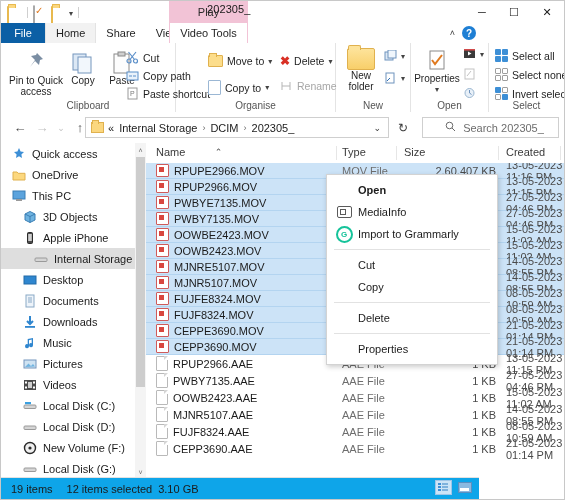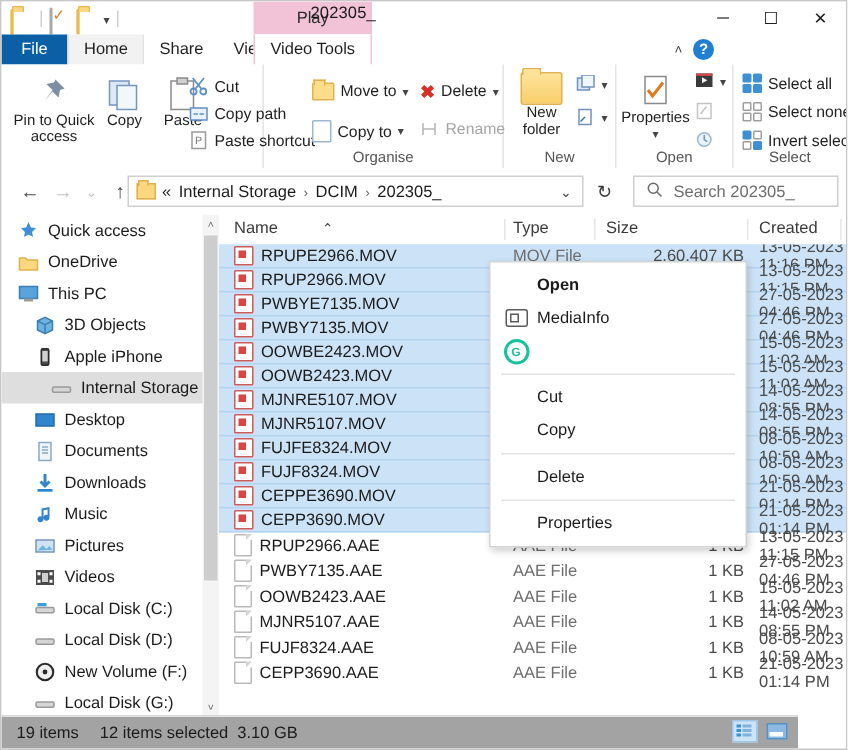--- a/index.html
+++ b/index.html
@@ -152,21 +152,21 @@
     box-sizing:border-box; font-size:11px; color:#1b1b1b;
   }
   .crumb-folder{width:11px;height:9px;background:#fbd77f;border:1px solid #e0b14e;margin:0 4px 0 5px;position:relative;}
   .crumb-folder::before{content:"";position:absolute;left:0;top:-3px;width:5px;height:3px;background:#fbd77f;border:1px solid #e0b14e;border-bottom:none;}
   .crumb-sep{color:#6a6a6a;margin:0 5px;font-size:9px;}
   .crumb-chev{position:absolute;right:7px;font-size:9px;color:#3a3a3a;}
   .refreshbtn{position:absolute;left:392px;top:5px;width:20px;height:21px;display:flex;align-items:center;justify-content:center;font-size:12px;color:#3a3a3a;}
   .searchbox{
     position:absolute; left:421px; top:5px; width:137px; height:21px;
     border:1px solid #cfcfcf; background:#ffffff; display:flex; align-items:center;
-    box-sizing:border-box; font-size:11px; color:#6d6d6d;
+    box-sizing:border-box; font-size:11px; color:#6d6d6d;justify-content:center;
   }
   .searchbox .mag{margin:0 7px 0 8px;}
 
   
   .colhead {
     position:absolute; left:145px; top:142px; width:418px; height:20px;
     background:#ffffff; border-bottom:1px solid #e2e2e2; font-size:11px; color:#3a3a3a;
   }
   .colhead .ch { position:absolute; top:3px; }
   .colhead .vsep { position:absolute; top:3px; width:1px; height:14px; background:#e6e6e6; }
@@ -228,22 +228,22 @@
 
   .mediainfo-ic{width:13px;height:10px;border:1px solid #5a5a5a;border-radius:2px;position:relative;}
   .mediainfo-ic::after{content:"";position:absolute;left:2px;top:2px;width:4px;height:4px;border:1px solid #5a5a5a;}
   .gram-ic{
     width:13px;height:13px;border-radius:50%;border:2px solid #15c39a;color:#15c39a;
     font-size:8px;display:flex;align-items:center;justify-content:center;font-weight:bold;
   }
 
   
   .statusbar {
-    position:absolute; left:0; bottom:0; width:531px; height:21px;
-    background:#a3a3a3; border-top:1px solid #e2e2e2; display:flex; align-items:center;
+    position:absolute; left:0; bottom:0; width:478px; height:21px;
+    background:#0ea5e9; border-top:1px solid #e2e2e2; display:flex; align-items:center;
     font-size:11px; color:#1b1b1b;
   }
   .st-items { margin-left:10px; }
   .st-sel { margin-left:14px; }
   .viewtoggles { position:absolute; right:6px; top:2px; display:flex; gap:4px; }
   .vt { width:17px; height:15px; display:flex; align-items:center; justify-content:center; }
   .vt.active { background:#cde4f7; border:1px solid #9fc6e8; box-sizing:border-box; }
   .vt-details{width:11px;height:9px;display:grid;grid-template-columns:3px 6px;grid-template-rows:2px 2px 2px;gap:1px;}
   .vt-details i{background:#3d8fd6;display:block;}
   .vt-details i:nth-child(even){background:#7fb2dd;}
@@ -351,20 +351,21 @@
       </div>
       <div class="small-btn" style="left:125px;top:44px;">
         <span class="ic">
           <svg width="13" height="13" viewBox="0 0 13 13">
               <rect x="2" y="1" width="9" height="11" fill="#ffffff" stroke="#9a9a9a"></rect>
               <text x="4" y="9" font-size="7" fill="#7a7a7a">P</text>
             </svg>
         </span>
         <span>Paste shortcut</span>
       </div>
+      <div class="rgroup-label">Clipboard</div>
     </div>
 
     <div class="rgroup" style="left:175px;width:160px;">
       <div class="small-btn" style="left:32px;top:12px;">
         <span class="ic foldersm"></span>
         <span>Move to</span>
         <span class="caret">▾</span>
       </div>
       <div class="small-btn" style="left:32px;top:37px;">
         <span class="ic docsm"></span>
@@ -857,20 +858,21 @@
         <div class="ctxitem">
           <span class="ctx-ic">
             <span class="mediainfo-ic"></span>
           </span>
           <span>MediaInfo</span>
         </div>
         <div class="ctxitem">
           <span class="ctx-ic">
             <span class="gram-ic">G</span>
           </span>
+          <span>Import to Grammarly</span>
         </div>
         <div class="ctxsep"></div>
         <div class="ctxitem">
           <span class="ctx-label-indent">Cut</span>
         </div>
         <div class="ctxitem">
           <span class="ctx-label-indent">Copy</span>
         </div>
         <div class="ctxsep"></div>
         <div class="ctxitem">

